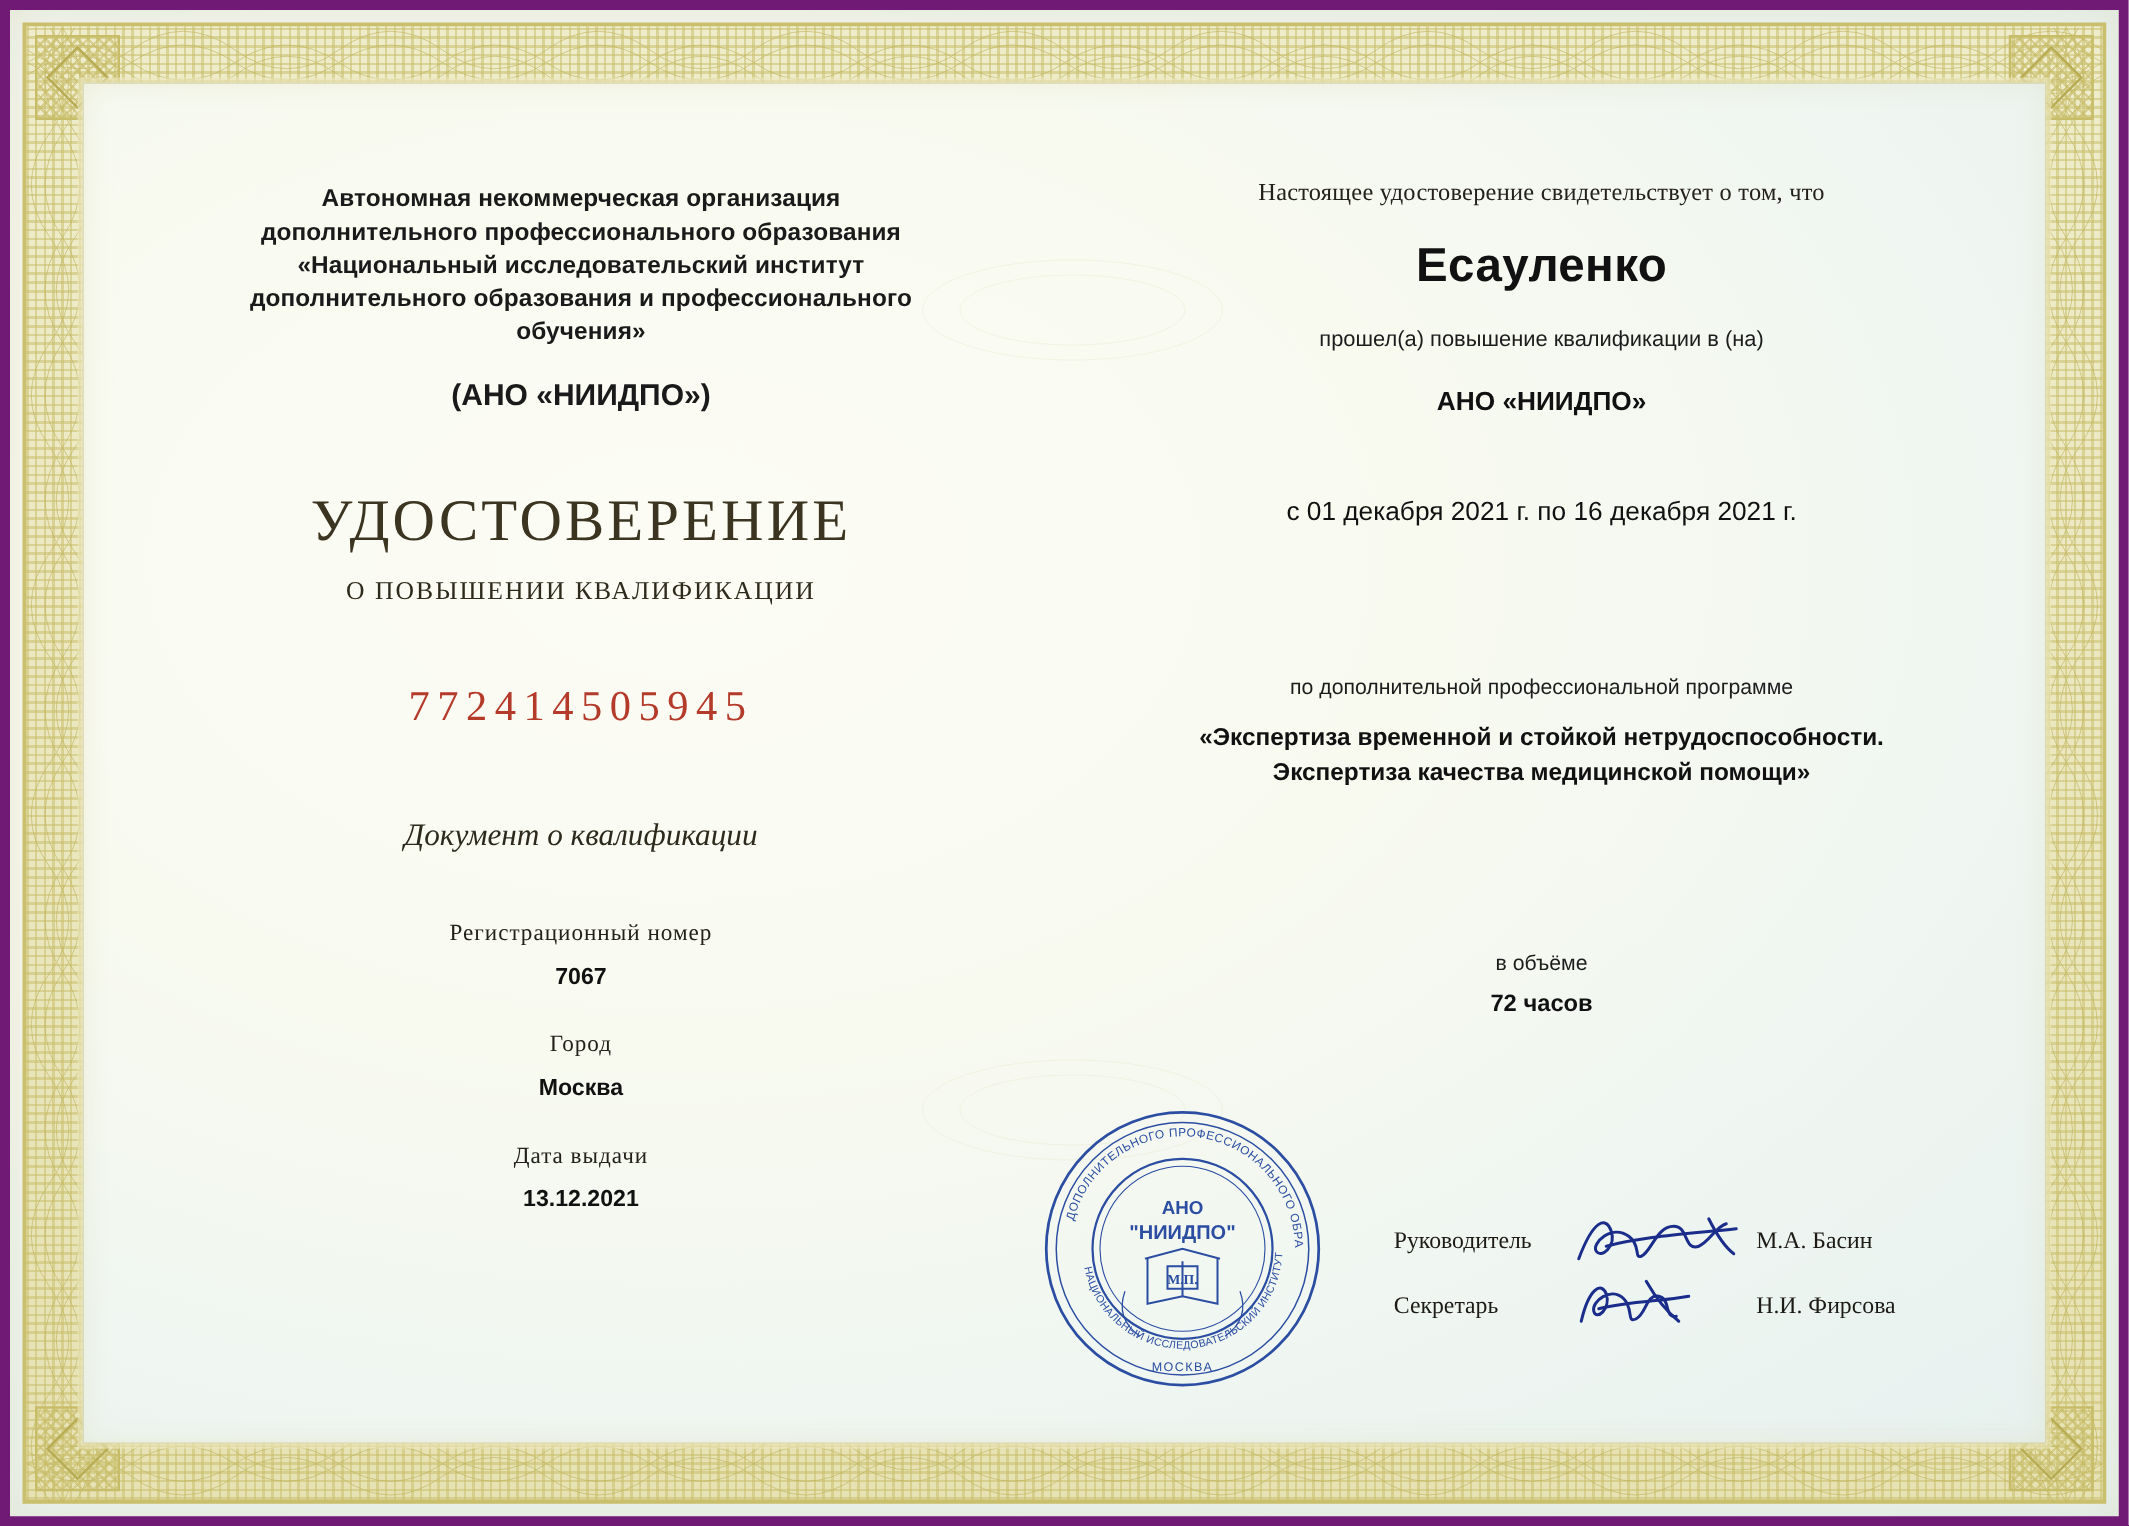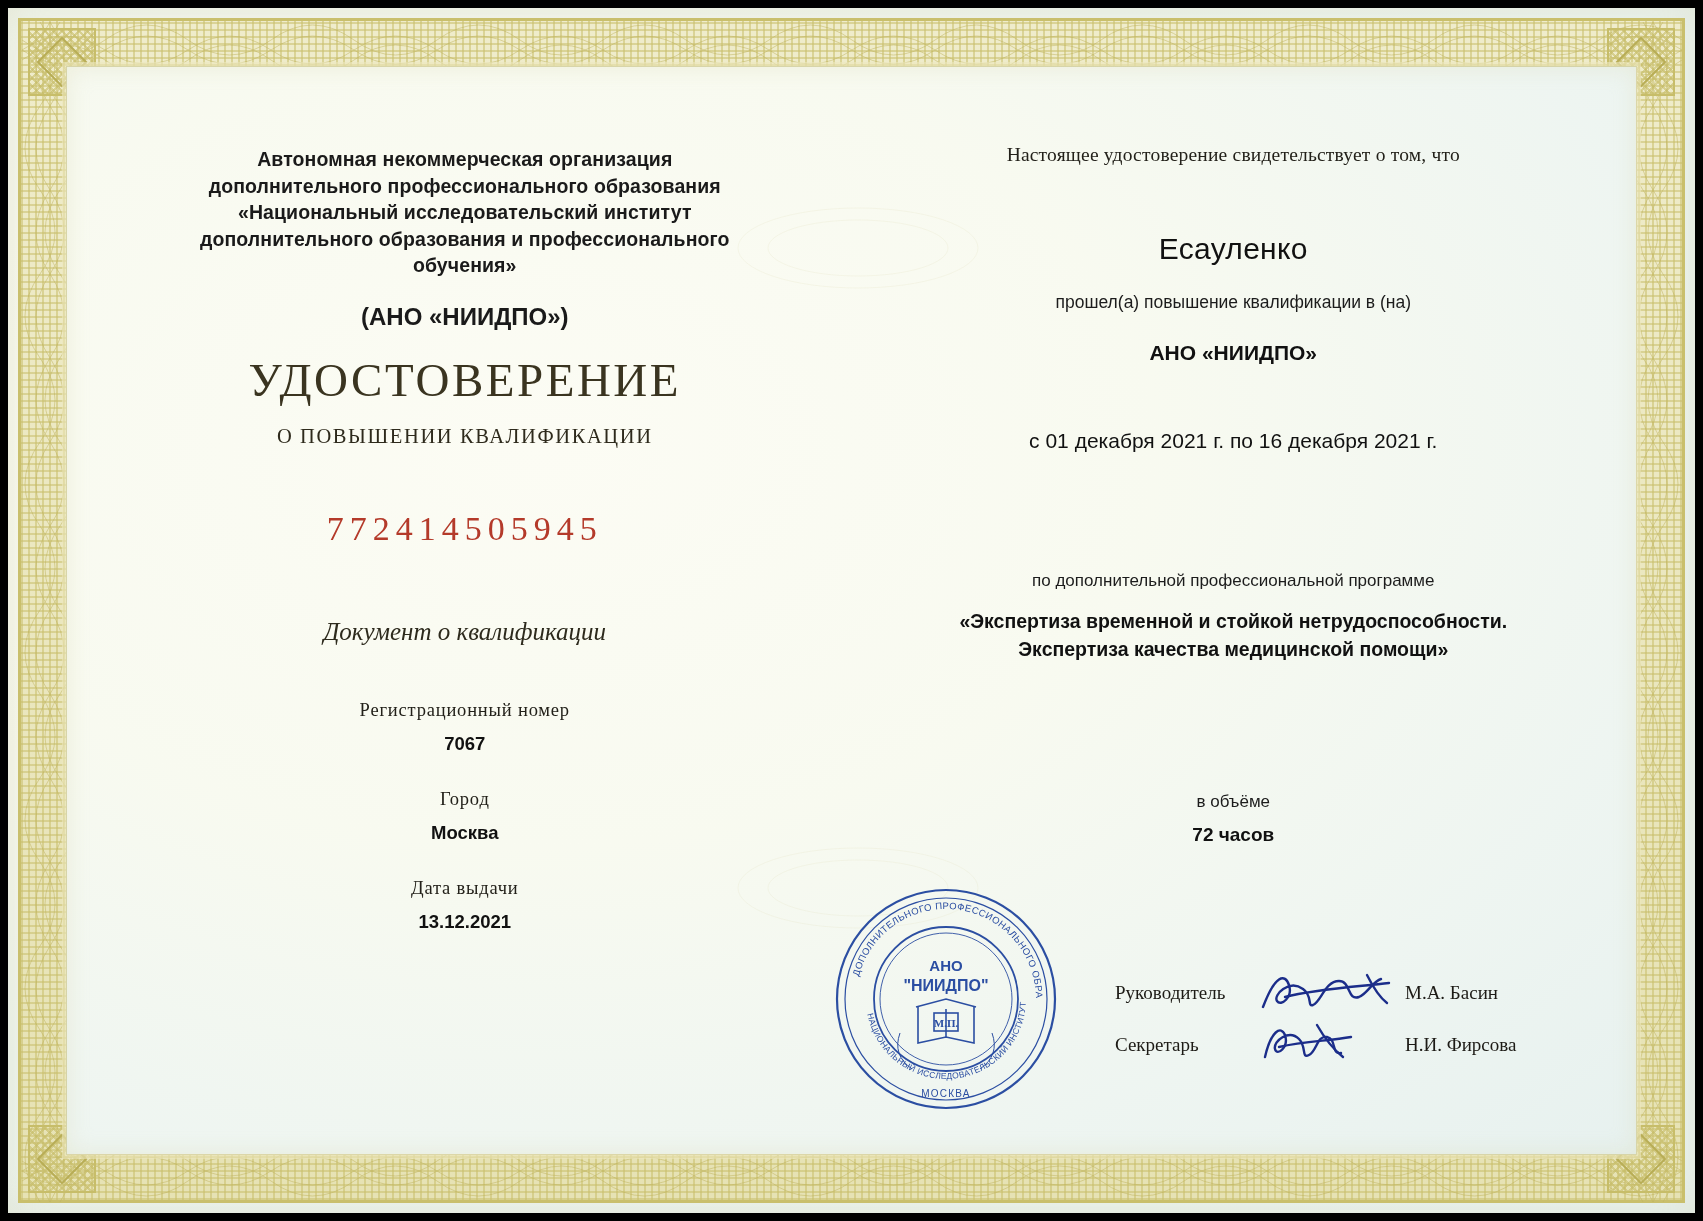--- a/index.html
+++ b/index.html
@@ -9,21 +9,21 @@
   }
   body {
     font-family: "Liberation Sans", sans-serif;
   }
 
   .page {
     position: relative;
     width: 1703px;
     height: 1221px;
     overflow: hidden;
-    background: #000000;
+    background: #701a75;
   }
 
   
   .certificate {
     position: absolute;
     left: 8px;
     top: 8px;
     width: 1687px;
     height: 1205px;
     background:
@@ -119,21 +119,21 @@
     font-size: 24px;
     color: #1a1a1a;
     margin-top: 24px;
   }
 
   .doc-title {
     font-family: "Liberation Serif", serif;
     font-size: 47px;
     letter-spacing: 2.5px;
     color: #3a3420;
-    margin-top: 22px;
+    margin-top: 59px;
     font-weight: 400;
   }
   .doc-subtitle {
     font-family: "Liberation Serif", serif;
     font-size: 20.5px;
     letter-spacing: 1.6px;
     color: #2e2a1c;
     margin-top: 18px;
   }
 
@@ -171,24 +171,24 @@
   .field-block.tight { margin-top: 34px; }
 
   
   .intro {
     font-family: "Liberation Serif", serif;
     font-size: 19.5px;
     color: #23211a;
     letter-spacing: 0.2px;
   }
   .person-last {
-    font-weight: normal;
-    font-size: 30px;
-    color: #111;
-    margin-top: 66px;
+    font-weight: bold;
+    font-size: 38px;
+    color: #111;
+    margin-top: 26px;
     letter-spacing: 0.3px;
   }
   .person-first {
     font-weight: bold;
     font-size: 26px;
     color: #111;
     margin-top: 28px;
     letter-spacing: 0.3px;
   }
   .passed-line {

